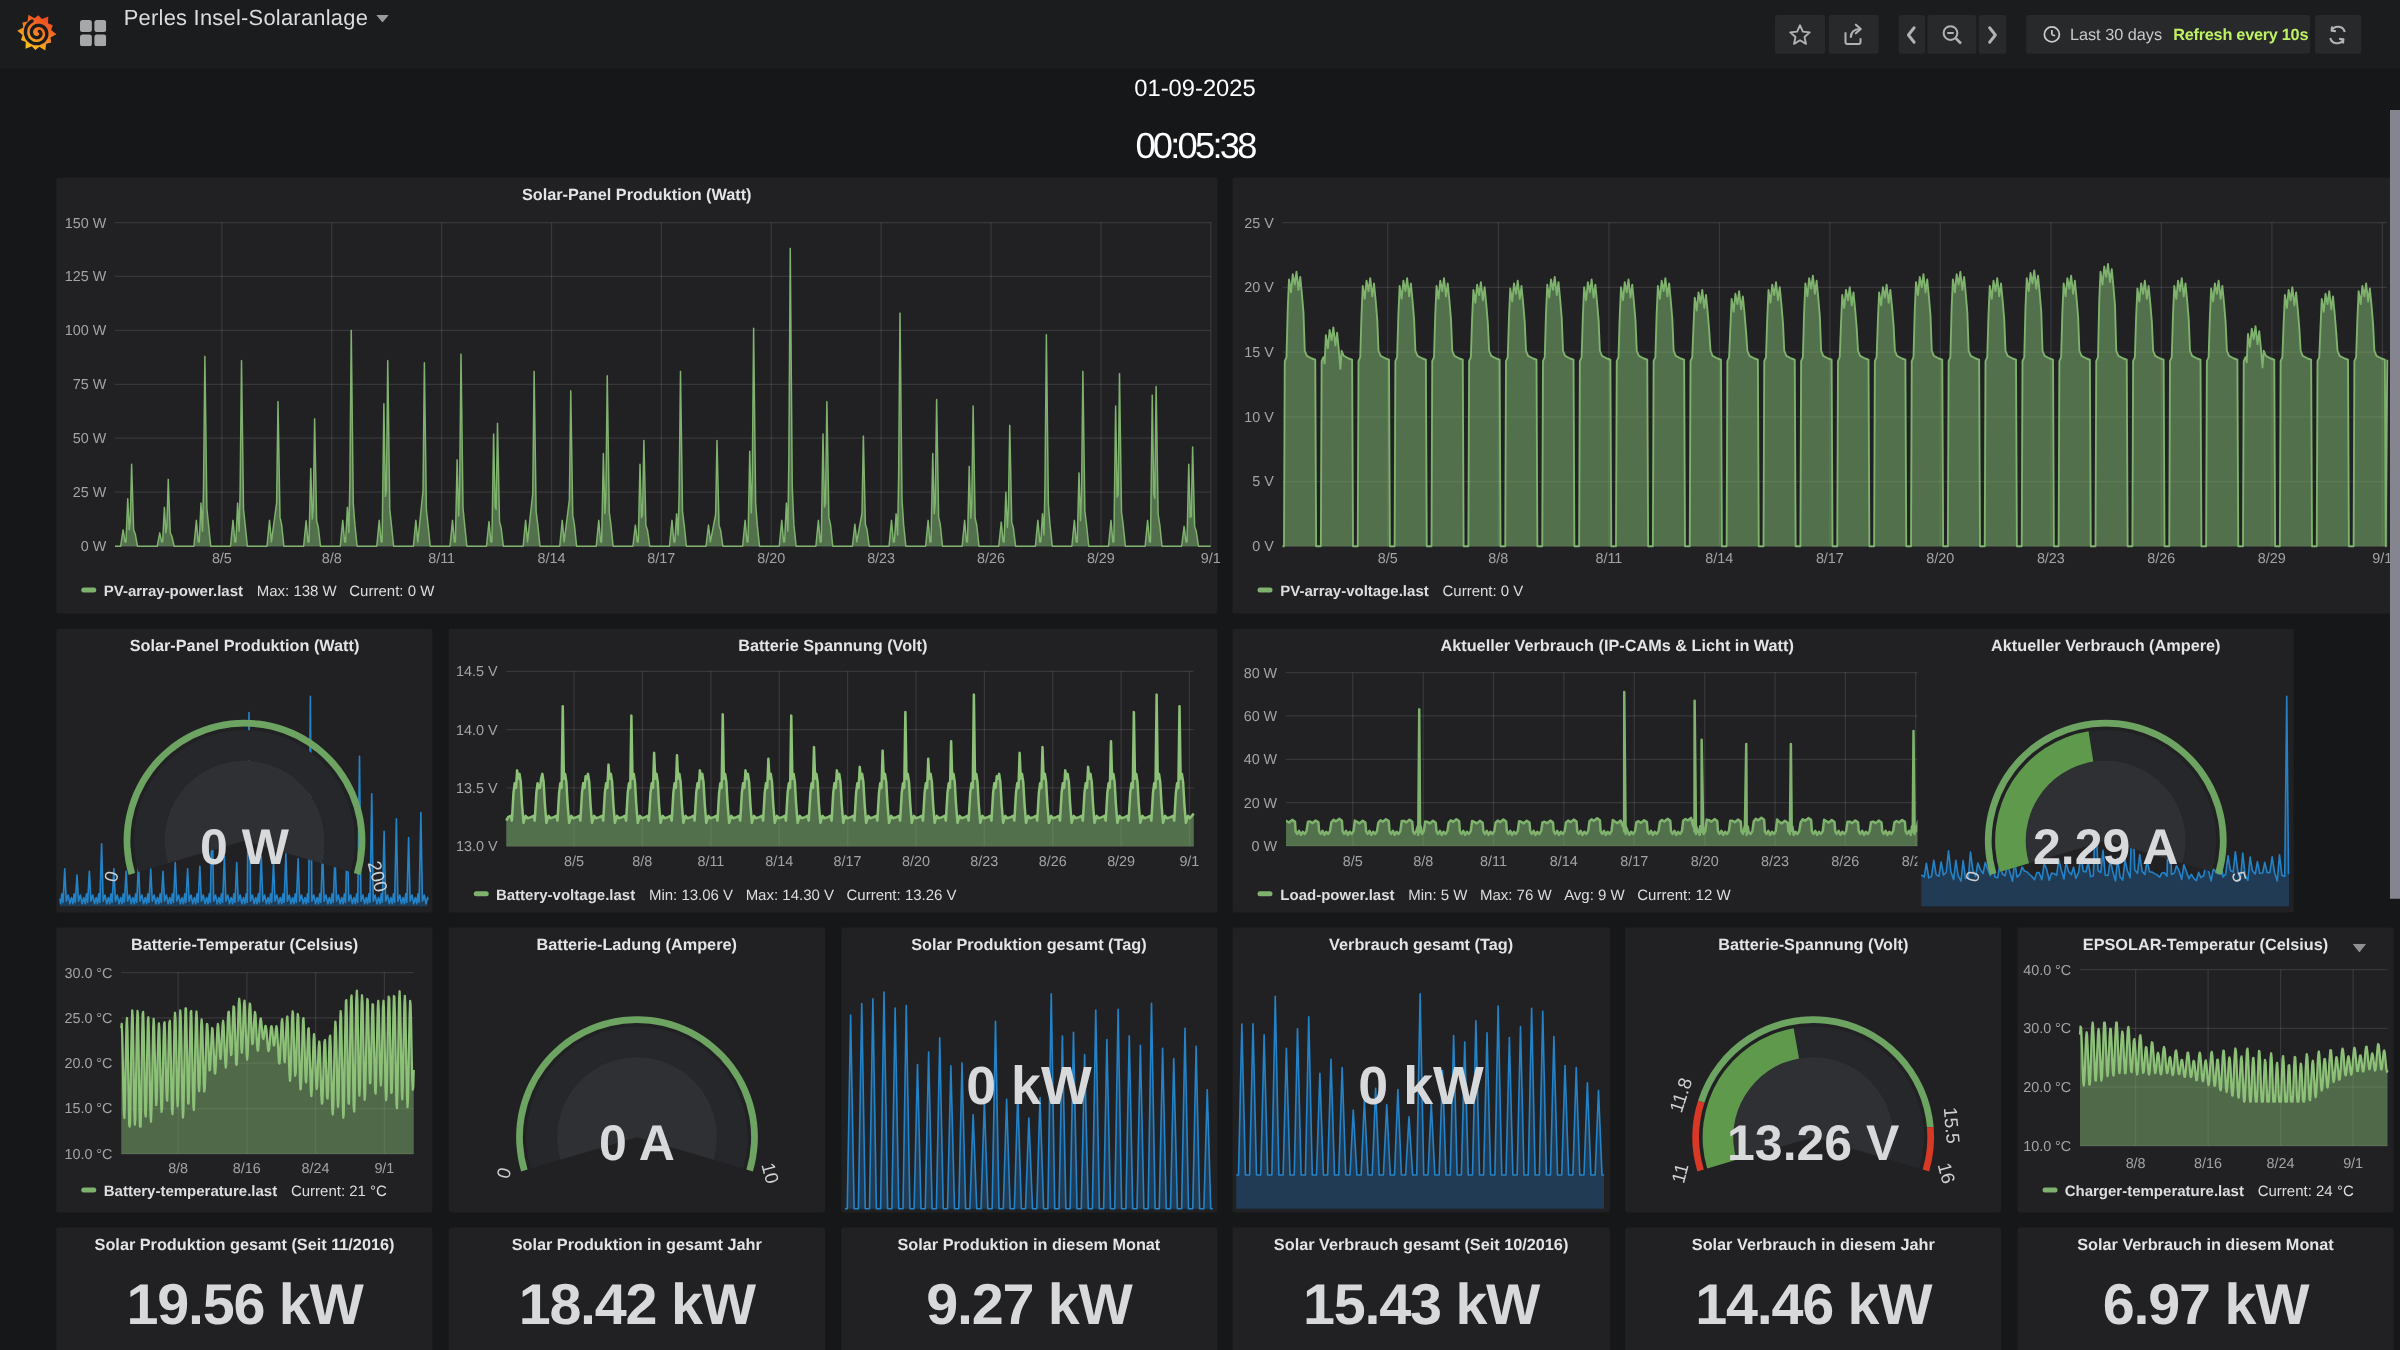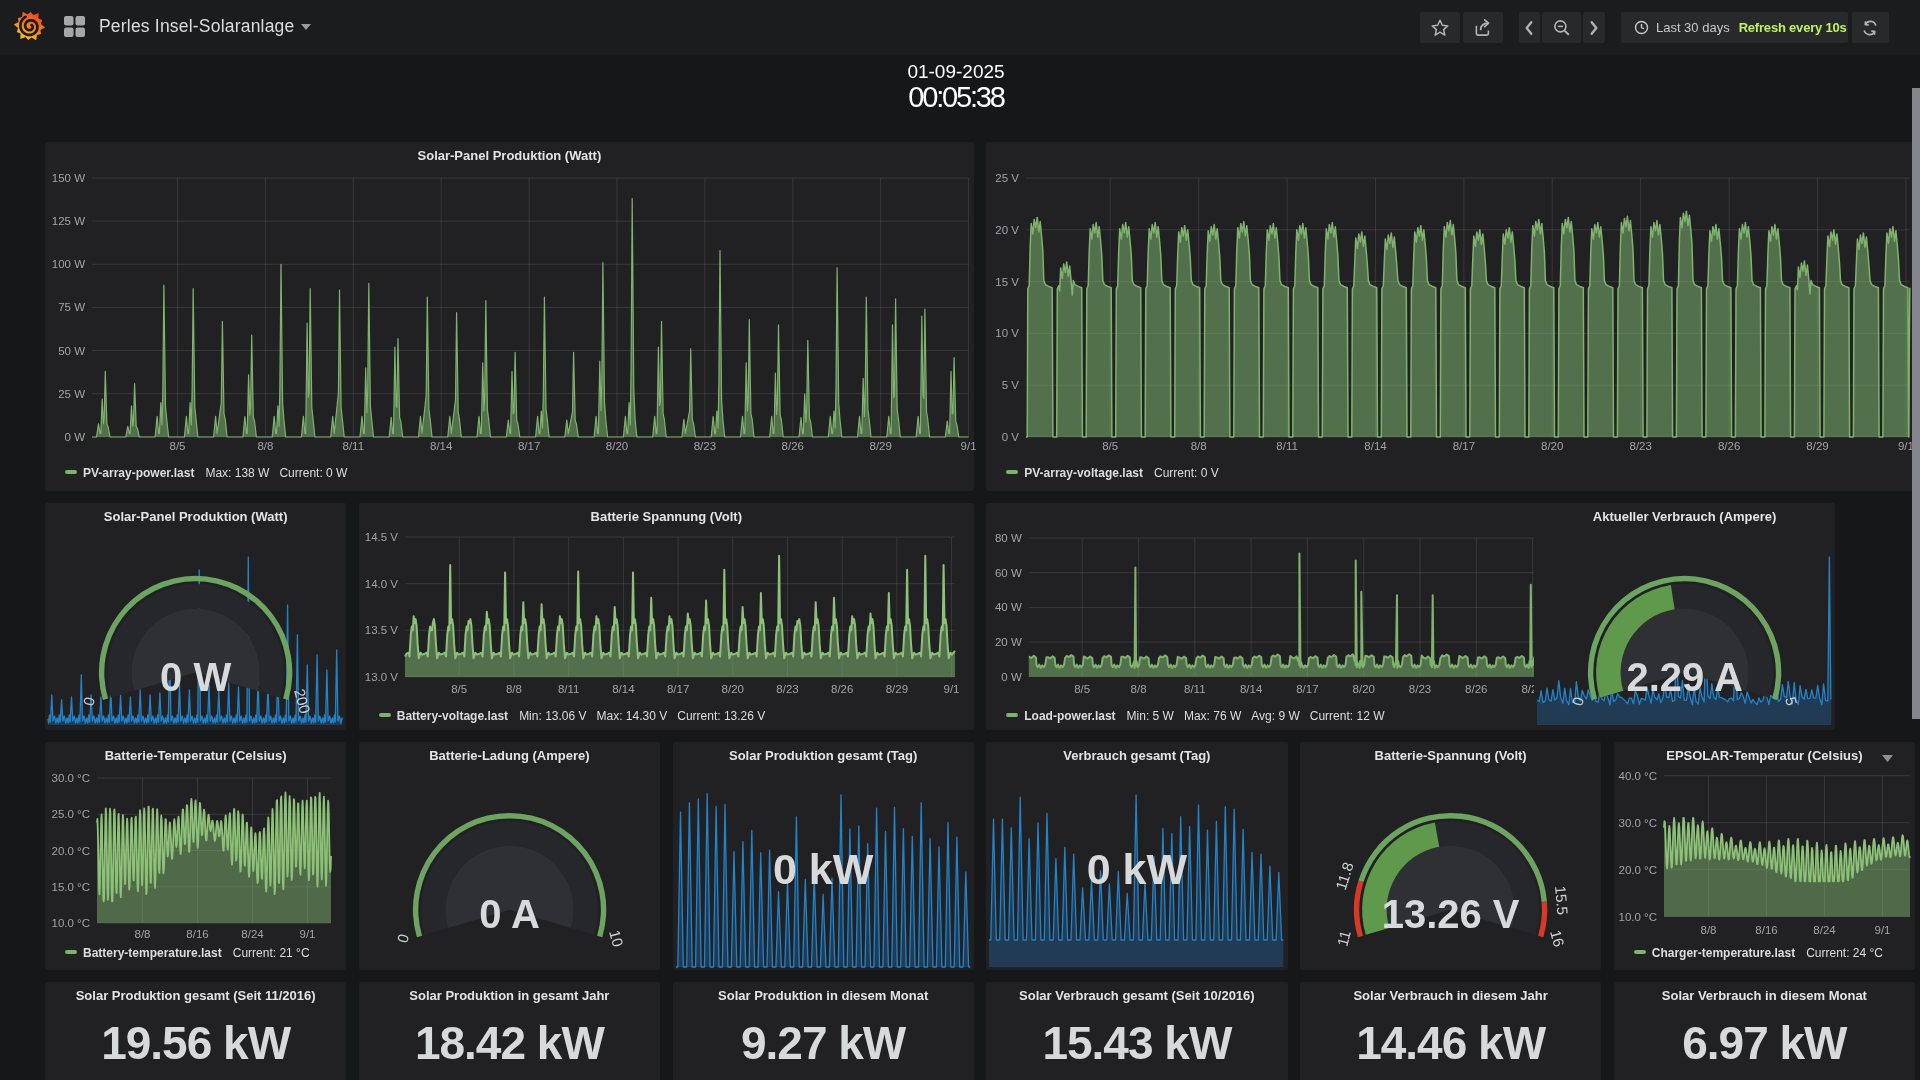--- a/index.html
+++ b/index.html
@@ -1,24 +1,24 @@
 <!DOCTYPE html>
 <html><head><meta charset="utf-8"><style>
 *{margin:0;padding:0;box-sizing:border-box}
 html,body{background:#161719;font-family:"Liberation Sans",sans-serif;}
 #root{position:relative;width:1920px;height:1080px;overflow:hidden;background:#161719;}
 .navbar{position:absolute;left:0;top:0;width:1920px;height:55px;background:#1b1c1e;}
-.dtitle{position:absolute;left:99px;top:16px;font-size:17.5px;color:#dcdcdd;font-weight:400;letter-spacing:0.2px;}
+.dtitle{position:absolute;left:99px;top:4px;font-size:17.5px;color:#dcdcdd;font-weight:400;letter-spacing:0.2px;}
 .nbtn{position:absolute;top:12px;height:31px;background:#28292b;border-radius:2px;display:flex;align-items:center;justify-content:center;}
 .tp{justify-content:center;padding-left:12px;white-space:nowrap;}
 .tptxt{font-size:13px;color:#c8c9ca;font-weight:500;margin-right:9px;}
 .tporange{font-size:13px;color:#bef264;font-weight:700;letter-spacing:-0.2px;}
 .clockp{position:absolute;left:0;top:55px;width:1912px;text-align:center;color:#ffffff;}
 .cdate{font-size:19px;line-height:21px;margin-top:6px;}
-.ctime{font-size:29px;line-height:31px;letter-spacing:-2.2px;}
+.ctime{font-size:29px;line-height:31px;letter-spacing:-2.2px;margin-top:20px;}
 .panel{position:absolute;background:#212124;border-radius:2px;margin-left:24px;}
 .ptitle{position:absolute;top:0;left:0;right:0;text-align:center;font-size:13px;font-weight:700;color:#e3e4e6;padding-top:6px;white-space:nowrap;}
 .gsvg{position:absolute;left:0;top:0;overflow:visible;}
 .axt{font-size:11.5px;fill:#a1a3a5;font-family:"Liberation Sans",sans-serif;}
 .legend{position:absolute;left:20px;white-space:nowrap;font-size:12px;color:#dcdddf;}
 .legend .sw{display:inline-block;width:12px;height:4px;border-radius:2px;background:#7eb26d;vertical-align:3px;margin-right:6px;}
 .lname{font-weight:700;margin-right:11px;}
 .lstat{margin-right:10px;}
 .glab{font-size:15px;fill:#cfd0d1;font-family:"Liberation Sans",sans-serif;}
 .gval{font-size:40px;font-weight:700;fill:#d8d9da;text-anchor:middle;font-family:"Liberation Sans",sans-serif;}
@@ -232,20 +232,21 @@
         <text x="319.1" y="190" text-anchor="middle" class="axt">8/17</text>
         <text x="373.8" y="190" text-anchor="middle" class="axt">8/20</text>
         <text x="428.5" y="190" text-anchor="middle" class="axt">8/23</text>
         <text x="483.2" y="190" text-anchor="middle" class="axt">8/26</text>
         <text x="537.9" y="190" text-anchor="middle" class="axt">8/29</text>
         <text x="592.5" y="190" text-anchor="middle" class="axt">9/1</text>
       </svg>
       <div class="legend" style="top:206px"><span class="sw"></span><span class="lname">Battery-voltage.last</span><span class="lstat">Min: 13.06 V</span><span class="lstat">Max: 14.30 V</span><span class="lstat">Current: 13.26 V</span></div>
     </div>
     <div class="panel" style="left:962.25px;top:503px;width:615px;height:227px">
+      <div class="ptitle">Aktueller Verbrauch (IP-CAMs &amp; Licht in Watt)</div>
       <svg class="gsvg" width="615" height="227" viewBox="0 0 615 227">
         <line x1="42.75" y1="35.0" x2="606.75" y2="35.0" stroke="rgba(255,255,255,0.10)" stroke-width="1"></line>
         <line x1="42.75" y1="69.7" x2="606.75" y2="69.7" stroke="rgba(255,255,255,0.10)" stroke-width="1"></line>
         <line x1="42.75" y1="104.4" x2="606.75" y2="104.4" stroke="rgba(255,255,255,0.10)" stroke-width="1"></line>
         <line x1="42.75" y1="139.0" x2="606.75" y2="139.0" stroke="rgba(255,255,255,0.10)" stroke-width="1"></line>
         <line x1="42.75" y1="173.7" x2="606.75" y2="173.7" stroke="rgba(255,255,255,0.10)" stroke-width="1"></line>
         <line x1="96.2" y1="35" x2="96.2" y2="173.7" stroke="rgba(255,255,255,0.10)" stroke-width="1"></line>
         <line x1="152.6" y1="35" x2="152.6" y2="173.7" stroke="rgba(255,255,255,0.10)" stroke-width="1"></line>
         <line x1="208.8" y1="35" x2="208.8" y2="173.7" stroke="rgba(255,255,255,0.10)" stroke-width="1"></line>
         <line x1="265.1" y1="35" x2="265.1" y2="173.7" stroke="rgba(255,255,255,0.10)" stroke-width="1"></line>

